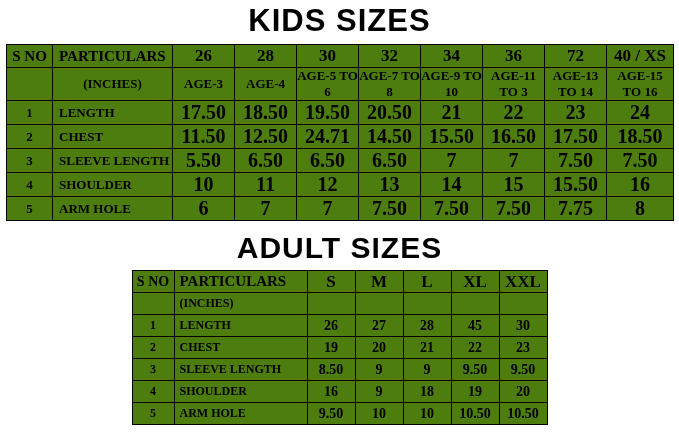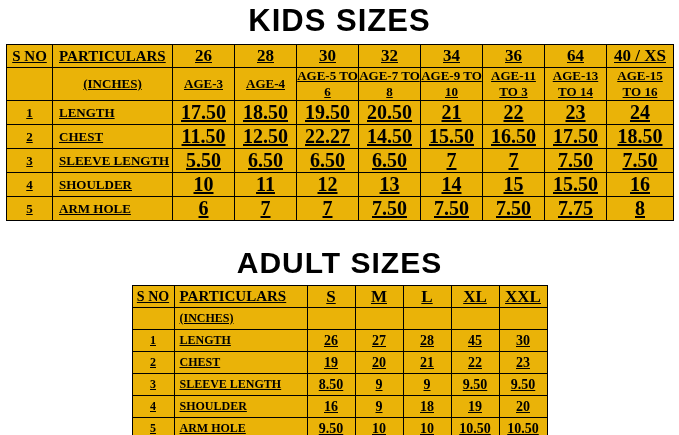--- a/index.html
+++ b/index.html
@@ -28,28 +28,27 @@
     color: #000;
   }
   #kids-title {
     font-size: 31px;
     line-height: 34px;
     margin-top: 4px;
   }
   #adult-title {
     font-size: 30px;
     line-height: 33px;
-    margin-top: 25px;
+    margin-top: 10px;
   }
 
   table.size-table {
     border-collapse: collapse;
     table-layout: fixed;
-    background: #eab308;
-    text-decoration: underline;
+    background: #4d7c0f;
   }
   table.size-table td {
     border: 1px solid #000;
     text-align: center;
     vertical-align: middle;
     font-family: "Liberation Serif", serif;
     color: #000;
     padding: 0;
     height: 22px;
   }
@@ -184,21 +183,21 @@
       <tbody>
         <tr>
           <td class="hdr-sno">S NO</td>
           <td class="hdr-part">PARTICULARS</td>
           <td class="hdr">26</td>
           <td class="hdr">28</td>
           <td class="hdr">30</td>
           <td class="hdr">32</td>
           <td class="hdr">34</td>
           <td class="hdr">36</td>
-          <td class="hdr">64</td>
+          <td class="hdr">72</td>
           <td class="hdr">40 / XS</td>
         </tr>
         <tr>
           <td></td>
           <td class="inches">(INCHES)</td>
           <td class="age">AGE-3</td>
           <td class="age">AGE-4</td>
           <td class="age">AGE-5 TO 6</td>
           <td class="age">AGE-7 TO 8</td>
           <td class="age">AGE-9 TO 10</td>
@@ -217,21 +216,21 @@
           <td class="val">21</td>
           <td class="val">22</td>
           <td class="val">23</td>
           <td class="val">24</td>
         </tr>
         <tr>
           <td class="sno">2</td>
           <td class="label">CHEST</td>
           <td class="val">11.50</td>
           <td class="val">12.50</td>
-          <td class="val">22.27</td>
+          <td class="val">24.71</td>
           <td class="val">14.50</td>
           <td class="val">15.50</td>
           <td class="val">16.50</td>
           <td class="val">17.50</td>
           <td class="val">18.50</td>
         </tr>
         <tr>
           <td class="sno">3</td>
           <td class="label">SLEEVE LENGTH</td>
           <td class="val">5.50</td>

